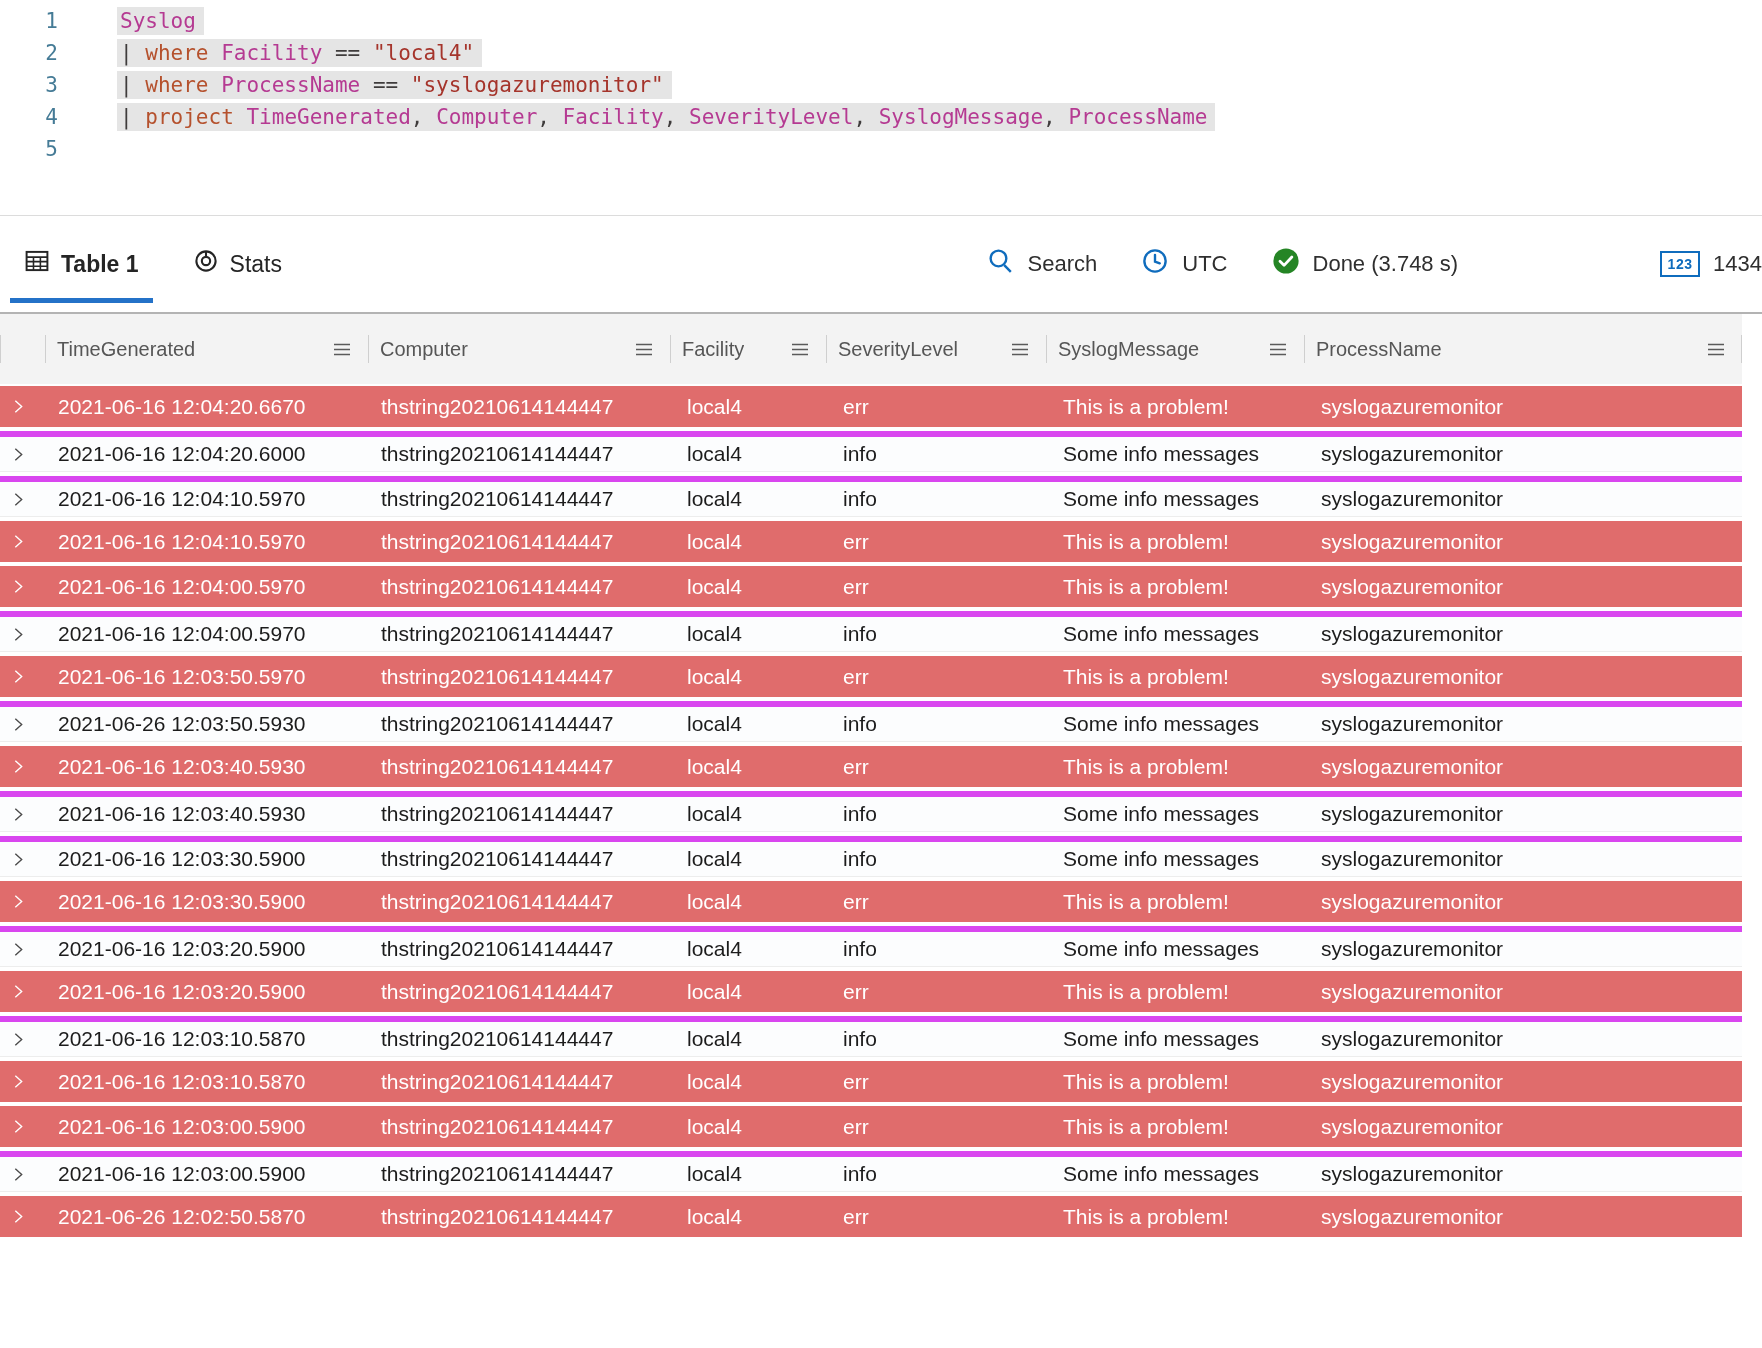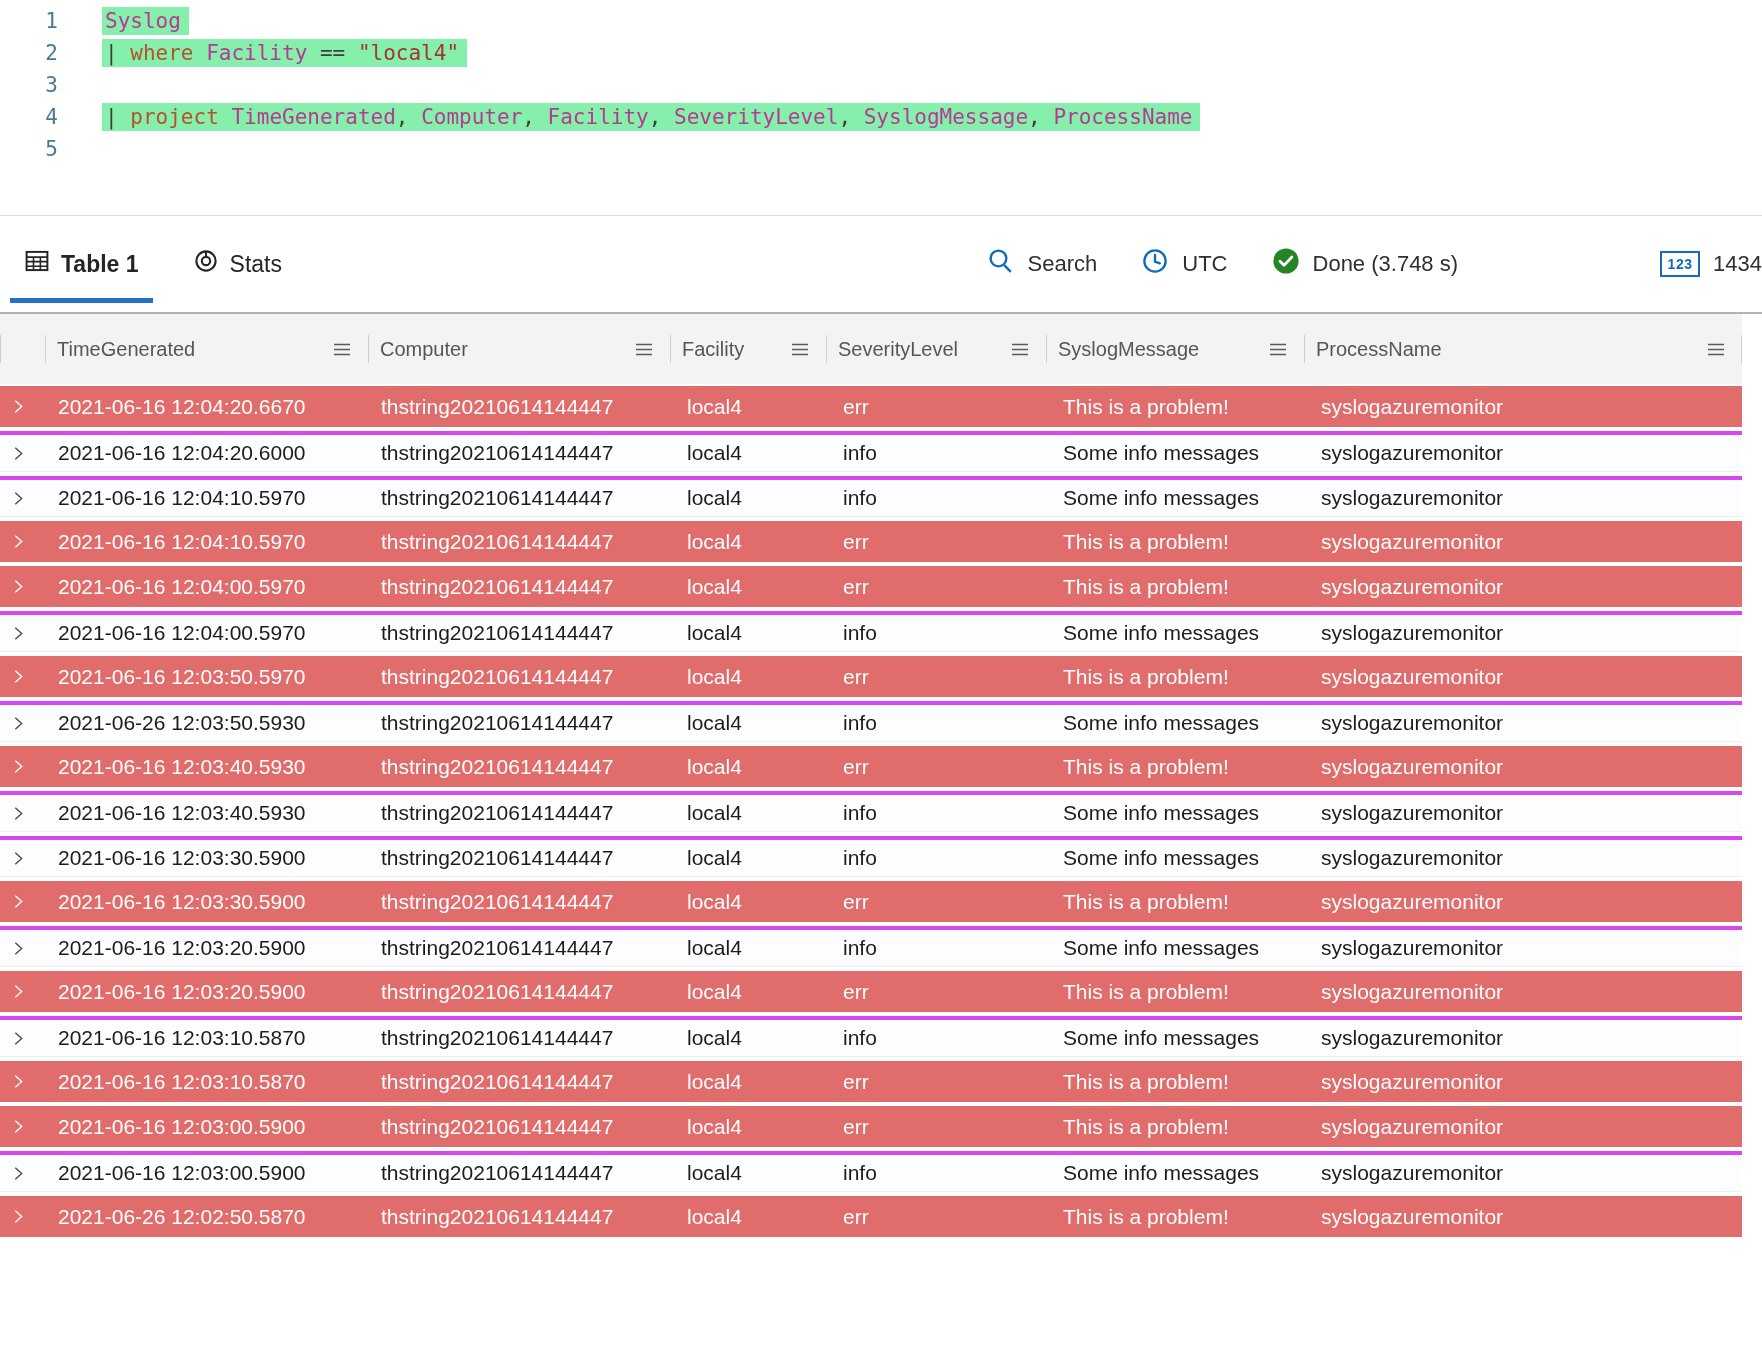--- a/index.html
+++ b/index.html
@@ -4,21 +4,21 @@
 <style>
   * { margin:0; padding:0; box-sizing:border-box; }
   html,body { width:1762px; height:1348px; overflow:hidden; background:#fff;
               font-family:"Liberation Sans", sans-serif; }
 
   
   .editor { padding-top:5px; }
   .code-line { height:32px; display:flex; align-items:center; white-space:pre;
                font-family:"DejaVu Sans Mono","Liberation Mono",monospace; font-size:21px; }
   .ln { width:58px; text-align:right; color:#457b96; flex:0 0 58px; }
-  .line-text { margin-left:44px; background:#86efac; padding:2px 8px 2px 3px; }
+  .line-text { margin-left:59px; background:#e5e5e5; padding:2px 8px 2px 3px; }
   .tok-punc { color:#3f3c3c; }
   .tok-kw   { color:#b5512d; }
   .tok-col  { color:#b53a92; }
   .tok-str  { color:#a5342b; }
   .tok-kw2  { color:#2b4fd7; }
   .tok-sel  { background:#cfdcf2; }
 
   
   .top-divider { margin-top:50px; height:1px; background:#dcdcdc; }
   .toolbar { height:98px; display:flex; align-items:center; justify-content:space-between;
@@ -51,36 +51,36 @@
   .col-computer { width:302px; flex:0 0 302px; }
   .col-facility { width:156px; flex:0 0 156px; }
   .col-level    { width:220px; flex:0 0 220px; }
   .col-message  { width:258px; flex:0 0 258px; }
   .col-process  { width:438px; flex:0 0 438px; }
 
   .grid-body { padding-top:2px; width:1742px; }
   .row { height:41px; margin-bottom:4px; display:flex; align-items:center; font-size:21px; }
   .row-err  { background:var(--error-row,#e06c6c); color:#fff; }
   .row-info { background:#fcfdfe; color:#1c1c1c;
-              border-top:4px solid #d946ef; border-bottom:1px solid #ededed; }
+              border-top:6px solid #d946ef; border-bottom:1px solid #ededed; }
   .cell { padding-left:14px; overflow:hidden; white-space:nowrap; }
   .cell.col-expander { padding-left:10px; display:flex; align-items:center; }
   .row-err  .col-expander { color:#fff; }
   .row-info .col-expander { color:#4a4a4a; }
   .cell.col-time, .cell.col-computer, .cell.col-facility,
   .cell.col-level, .cell.col-message, .cell.col-process { padding-left:13px; }
   .cell.col-facility, .cell.col-level, .cell.col-message, .cell.col-process { padding-left:17px; }
 </style>
 </head>
 <body>
 
 <div class="editor">
     <div class="code-line"><span class="ln">1</span><span class="line-text"><span class="tok-col">Syslog</span></span></div>
     <div class="code-line"><span class="ln">2</span><span class="line-text"><span class="tok-punc">| </span><span class="tok-kw">where </span><span class="tok-col">Facility </span><span class="tok-punc">== </span><span class="tok-str">"local4"</span></span></div>
-    <div class="code-line"><span class="ln">3</span></div>
+    <div class="code-line"><span class="ln">3</span><span class="line-text"><span class="tok-punc">| </span><span class="tok-kw">where </span><span class="tok-col">ProcessName </span><span class="tok-punc">== </span><span class="tok-str">"syslogazuremonitor"</span></span></div>
     <div class="code-line"><span class="ln">4</span><span class="line-text"><span class="tok-punc">| </span><span class="tok-kw">project </span><span class="tok-col">TimeGenerated</span><span class="tok-punc">, </span><span class="tok-col">Computer</span><span class="tok-punc">, </span><span class="tok-col">Facility</span><span class="tok-punc">, </span><span class="tok-col">SeverityLevel</span><span class="tok-punc">, </span><span class="tok-col">SyslogMessage</span><span class="tok-punc">, </span><span class="tok-col">ProcessName</span></span></div>
     <div class="code-line"><span class="ln">5</span></div>
   </div>
 
 <div class="top-divider"></div>
 
 <div class="toolbar">
   <div class="tabs">
     <div class="tab active">
       <span class="icon">

